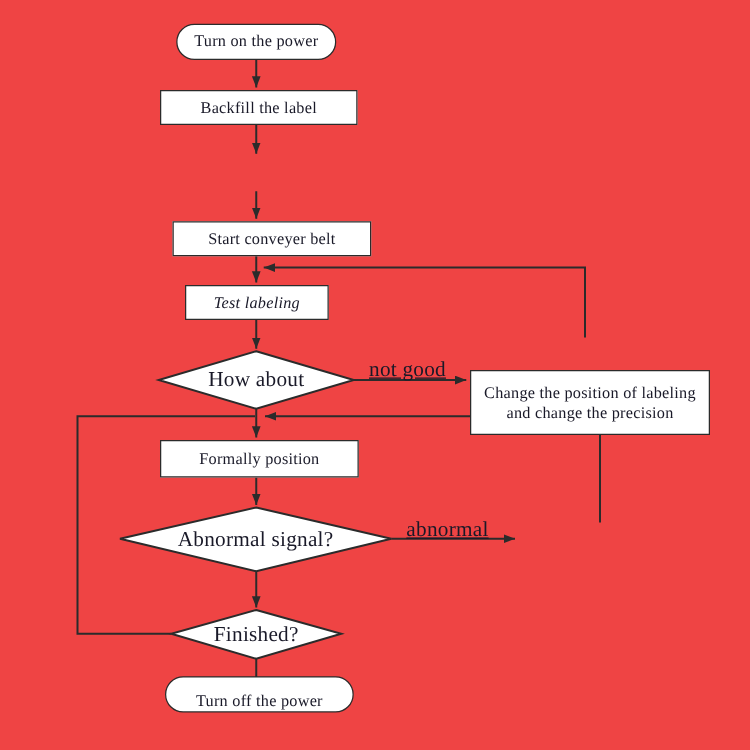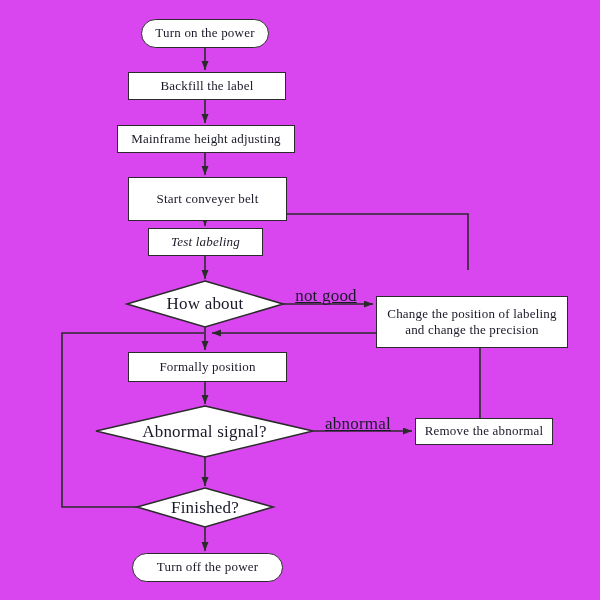--- a/index.html
+++ b/index.html
@@ -1,17 +1,17 @@
 <!DOCTYPE html>
 <html><head>
 <meta charset="utf-8">
 <style>
   html,body { margin:0; padding:0; background:#ffffff; }
   .stage {
-    position:relative; width:600px; height:600px; background:#d946ef;
+    position:relative; width:600px; height:600px; background:#ef4444;
     font-family:"Liberation Serif","DejaVu Serif",serif; color:#191928;
     overflow:hidden;
   }
   .wires { position:absolute; left:0; top:0; width:600px; height:600px; }
   .wire  { fill:none; stroke:#2b2b2b; stroke-width:1.6px; }
   .dshape{ fill:#ffffff; stroke:#2b2b2b; stroke-width:1.6px; }
 
   .node {
     position:absolute; box-sizing:border-box;
     display:flex; align-items:center; justify-content:center;
@@ -28,26 +28,26 @@
 
   .edge-label {
     position:absolute; font-size:17px; text-align:center;
     text-decoration:underline; letter-spacing:0.2px;
   }
 
   
   #n-start    { left:141px; top:19px;  width:128px; height:29px; }
   #n-backfill { left:128px; top:72px;  width:158px; height:28px; }
   #n-mainframe{ left:117px; top:125px; width:178px; height:28px; }
-  #n-startbelt{ left:128px; top:177px; width:159px; height:44px; }
+  #n-startbelt{ left:138px; top:177px; width:159px; height:28px; }
   #n-test     { left:148px; top:228px; width:115px; height:28px;font-style:italic; }
   #n-change   { left:376px; top:270px; width:192px; height:52px; padding:2px 8px;margin-top:26px; }
   #n-formally { left:128px; top:352px; width:159px; height:30px; }
   #n-remove   { left:415px; top:418px; width:138px; height:27px; }
-  #n-end      { left:132px; top:553px; width:151px; height:29px; }
+  #n-end      { left:132px; top:541px; width:151px; height:29px;align-items:flex-end; }
 
   #l-howabout { left:127px; top:281px; width:156px; height:46px; }
   #l-abnormal { left:96px;  top:406px; width:217px; height:51px; }
   #l-finished { left:137px; top:488px; width:136px; height:39px; }
 
   #el-notgood  { left:290px; top:286px; width:72px; }
   #el-abnormal { left:322px; top:414px; width:72px; }
 </style>
 </head>
 <body>
@@ -86,43 +86,37 @@
   </svg>
 
   <div class="node oval" id="n-start">
     <span>Turn on the power</span>
   </div>
 
   <div class="node" id="n-backfill">
     <span>Backfill the label</span>
   </div>
 
-  <div class="node" id="n-mainframe">
-    <span>Mainframe height adjusting</span>
-  </div>
 
   <div class="node" id="n-startbelt">
     <span>Start conveyer belt</span>
   </div>
 
   <div class="node" id="n-test">
     <span>Test labeling</span>
   </div>
 
   <div class="node" id="n-change">
     <span>Change the position of labeling and change the precision</span>
   </div>
 
   <div class="node" id="n-formally">
     <span>Formally position</span>
   </div>
 
-  <div class="node" id="n-remove">
-    <span>Remove the abnormal</span>
-  </div>
 
   <div class="node oval" id="n-end">
     <span>Turn off the power</span>
   </div>
 
   <div class="dlabel" id="l-howabout">
     <span>How about</span>
   </div>
   <div class="dlabel" id="l-abnormal">
     <span>Abnormal signal?</span>

